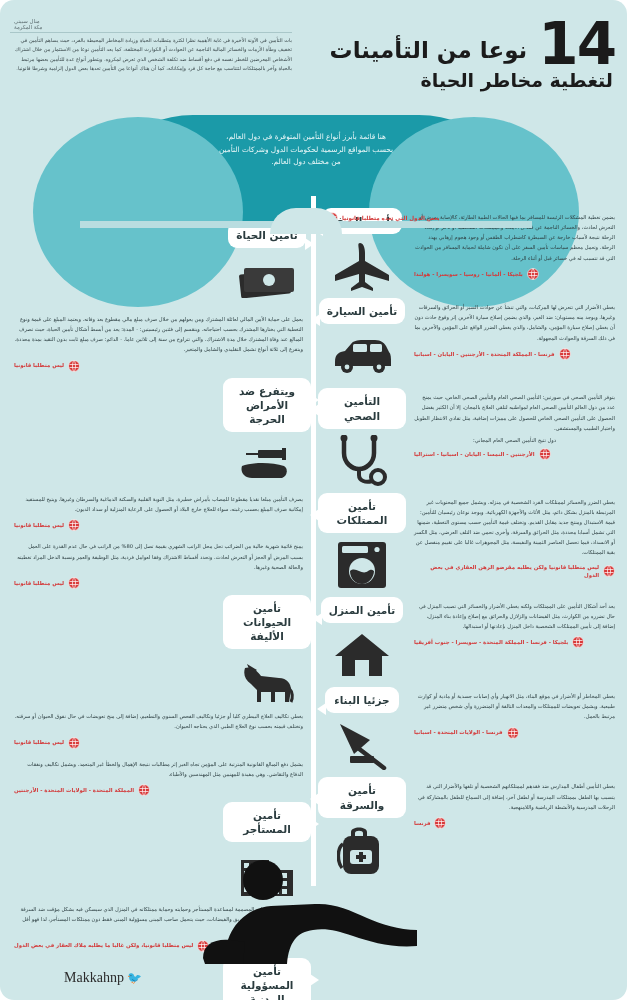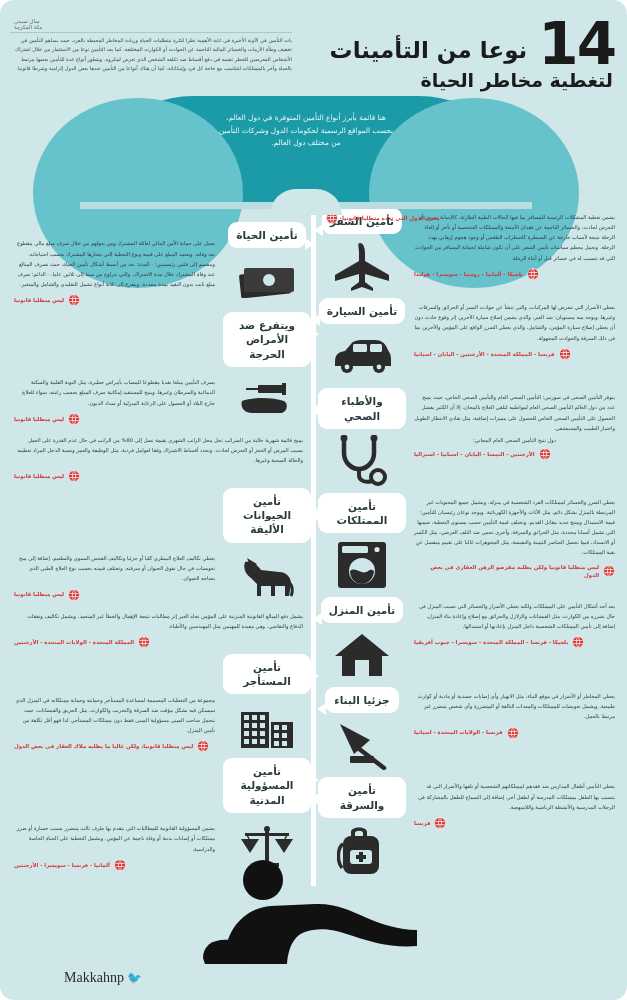--- a/index.html
+++ b/index.html
@@ -34,21 +34,21 @@
   #intro {
     position:absolute; top:18px; left:10px; width:282px;
     direction:rtl; text-align:right; color:#3c4a4d;
   }
   #intro .byline { font-size:5.4px; color:#5d6d70; text-align:left; padding-left:4px; }
   #intro .byline .b2 { display:block; }
   #intro .divider { height:1px; background:#a9c7c9; margin:2px 0 3px 0; }
   #intro .body { font-size:5.1px; line-height:1.85; color:#3c4a4d; }
 
   
-  #dome-wrap { position:absolute; top:96px; left:0; width:612px; height:118px; }
+  #dome-wrap { position:absolute; top:115px; left:0; width:612px; height:118px; }
   #dome {
     position:absolute; top:0; left:50%; transform:translateX(-50%);
     width:450px; height:112px;
     background:#1b9aa8;
     border-radius:225px 225px 0 0;
   }
   .dome-rib {
     position:absolute; background:#66c2cb; border-radius:50%;
   }
   #dome-text {
@@ -68,21 +68,21 @@
     position:absolute; top:196px; left:311px; width:5px; height:690px;
     background:#ffffff; z-index:1;
   }
 
   
   .col { position:absolute; width:305px; z-index:2; }
   #col-left  { left:6px;  top:222px; }
   #col-right { left:318px; top:208px; }
 
   .card { position:relative; display:flex; direction:rtl; margin-bottom:6px; }
-  #col-left .card { flex-direction:row;align-items:flex-end; }
+  #col-left .card { flex-direction:column; }
   #col-right .card { flex-direction:row-reverse; }
 
   
   .labelcol { width:88px; flex:0 0 88px; display:flex; flex-direction:column; align-items:center; }
   .bubble {
     position:relative; background:#ffffff; border-radius:9px;
     padding:6px 8px; min-width:74px; text-align:center;
     color:#2a3b3e; font-size:10.5px; font-weight:bold; line-height:1.35;
     direction:rtl;
   }
@@ -381,21 +381,21 @@
               <circle cx="12" cy="12" r="11" fill="#d83a3a"></circle>
               <path d="M3 9h18M3 15h18M12 1c4 4 4 18 0 22M12 1C8 5 8 19 12 23" stroke="#fff" stroke-width="1.4" fill="none"></path>
               <circle cx="12" cy="12" r="11" fill="none" stroke="#fff" stroke-width="1.2"></circle>
             </svg>
             <span class="txt">فرنسا - المملكة المتحدة - الأرجنتين - اليابان - اسبانيا</span>
           </div>
         </div>
       </div>
       <div class="card">
         <div class="labelcol">
-          <div class="bubble">والأطباء الصحي</div>
+          <div class="bubble">التأمين الصحي</div>
           <div class="icon">
             <svg width="52" height="52" viewBox="0 0 52 52">
               <path d="M8 4 L8 18 C8 28 16 34 23 34 C30 34 38 28 38 18 L38 4" stroke="#2b2b2b" stroke-width="4.5" fill="none" stroke-linecap="round"></path>
               <circle cx="8" cy="3" r="3.5" fill="#2b2b2b"></circle>
               <circle cx="38" cy="3" r="3.5" fill="#2b2b2b"></circle>
               <path d="M23 34 L23 40 C23 46 30 48 36 46" stroke="#2b2b2b" stroke-width="4" fill="none"></path>
               <circle cx="42" cy="42" r="7" fill="none" stroke="#2b2b2b" stroke-width="4"></circle>
             </svg>
           </div>
         </div>

